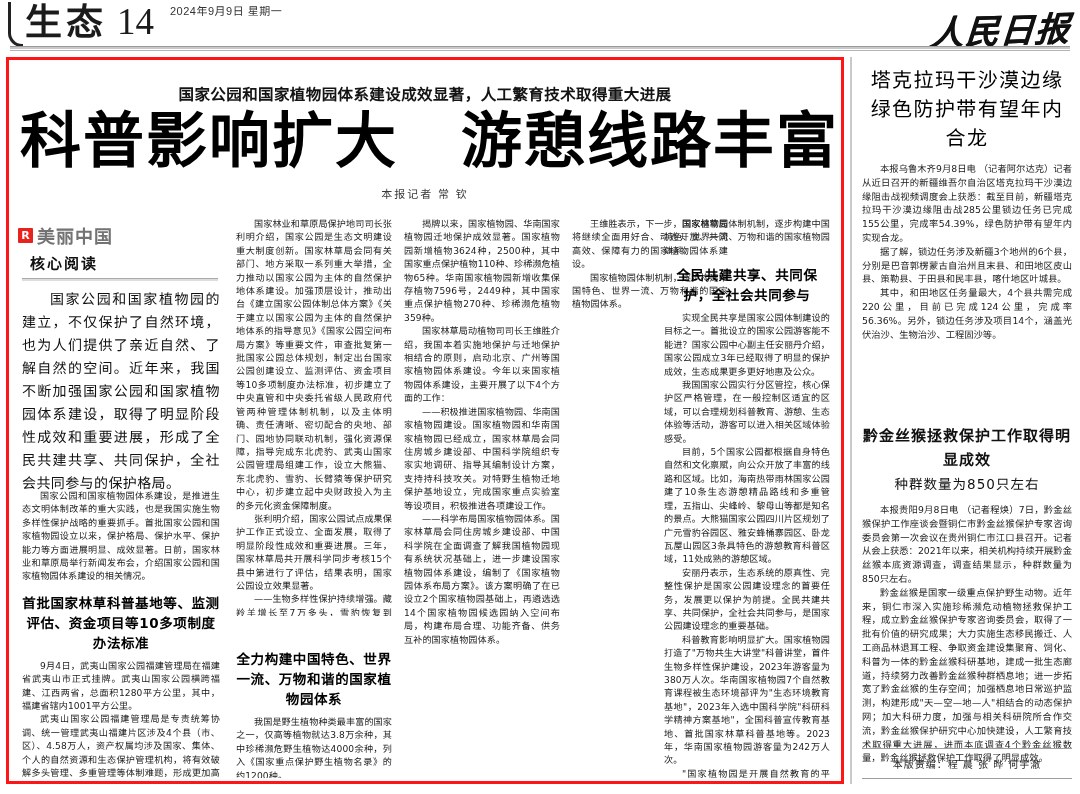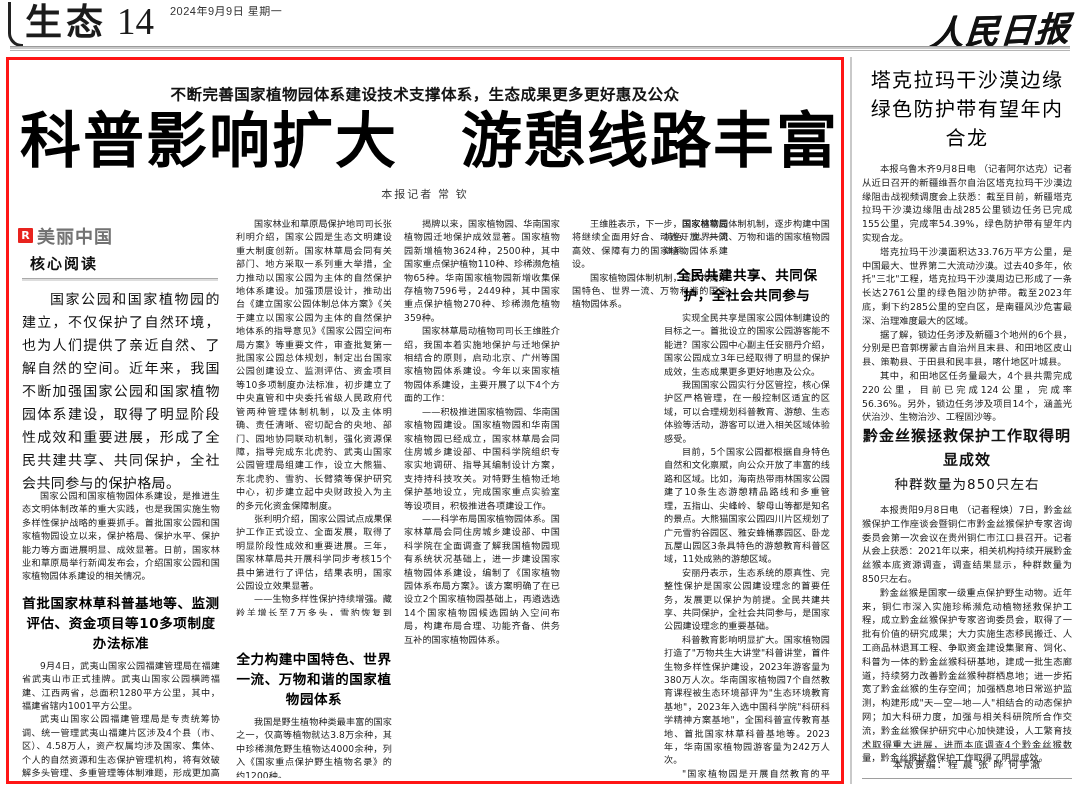--- a/index.html
+++ b/index.html
@@ -155,21 +155,21 @@
     <span class="mast-date">2024年9月9日  星期一</span>
   </div>
   <div class="mast-logo">人民日报</div>
   <div class="mast-rule"></div>
   <div class="mast-rule2"></div>
 </div>
 
 <div id="redframe"></div>
 <div id="vdivider"></div>
 
-<div id="shoulder">不断完善国家植物园体系建设技术支撑体系，生态成果更多更好惠及公众</div>
+<div id="shoulder">国家公园和国家植物园体系建设成效显著，人工繁育技术取得重大进展</div>
 <div id="headline">科普影响扩大　游憩线路丰富</div>
 <div id="byline">本报记者  常  钦</div>
 
 <div id="bc-badge">
   <span class="bc-mark">R</span>
   <span class="bc-text">美丽中国</span>
 </div>
 <div id="core-read">核心阅读</div>
 <div id="core-rule"></div>
 <div id="lead">国家公园和国家植物园的建立，不仅保护了自然环境，也为人们提供了亲近自然、了解自然的空间。近年来，我国不断加强国家公园和国家植物园体系建设，取得了明显阶段性成效和重要进展，形成了全民共建共享、共同保护，全社会共同参与的保护格局。</div>
@@ -215,21 +215,20 @@
   <p>安丽丹表示，生态系统的原真性、完整性保护是国家公园建设理念的首要任务，发展更以保护为前提。全民共建共享、共同保护，全社会共同参与，是国家公园建设理念的重要基础。</p>
   <p>科普教育影响明显扩大。国家植物园打造了"万物共生大讲堂"科普讲堂，首件生物多样性保护建设，2023年游客量为380万人次。华南国家植物园7个自然教育课程被生态环境部评为"生态环境教育基地"，2023年入选中国科学院"科研科学精神方案基地"，全国科普宣传教育基地、首批国家林草科普基地等。2023年，华南国家植物园游客量为242万人次。</p>
   <p>"国家植物园是开展自然教育的平台，全民参与生物多样性保护是实现生物多样性高质量保护的基石。"北京林业大学教授张志翔介绍，国家植物园通过温室、专类园、标本馆、种质资源库、实验室等基础设施，对植物类群进行系统收集、完整保护、高水平研究和可持续利用。国家植物园展示收集、保存的野生植物，对提高大众的生物多样性保护意识具有重要的作用。</p>
 </div>
 
 <div style="position:absolute;left:862px;top:66px;width:210px;">
   <div class="side-h1">塔克拉玛干沙漠边缘</div>
   <div class="side-h1">绿色防护带有望年内合龙</div>
   <div class="side-body" style="margin-top:9px;">
     <p>本报乌鲁木齐9月8日电 （记者阿尔达克）记者从近日召开的新疆维吾尔自治区塔克拉玛干沙漠边缘阻击战视频调度会上获悉：截至目前，新疆塔克拉玛干沙漠边缘阻击战285公里锁边任务已完成155公里，完成率54.39%，绿色防护带有望年内实现合龙。</p>
-    <p>塔克拉玛干沙漠面积达33.76万平方公里，是中国最大、世界第二大流动沙漠。过去40多年，依托"三北"工程，塔克拉玛干沙漠周边已形成了一条长达2761公里的绿色阻沙防护带。截至2023年底，剩下约285公里的空白区，是南疆风沙危害最深、治理难度最大的区域。</p>
     <p>据了解，锁边任务涉及新疆3个地州的6个县，分别是巴音郭楞蒙古自治州且末县、和田地区皮山县、策勒县、于田县和民丰县，喀什地区叶城县。</p>
     <p>其中，和田地区任务量最大，4个县共需完成220公里，目前已完成124公里，完成率56.36%。另外，锁边任务涉及项目14个，涵盖光伏治沙、生物治沙、工程固沙等。</p>
   </div>
 </div>
 
 <div style="position:absolute;left:862px;top:424px;width:210px;">
   <div class="side-h2">黔金丝猴拯救保护工作取得明显成效</div>
   <div class="side-h2" style="font-size:13.5px;font-weight:normal;">种群数量为850只左右</div>
   <div class="side-body" style="margin-top:7px;">
     <p>本报贵阳9月8日电 （记者程焕）7日，黔金丝猴保护工作座谈会暨铜仁市黔金丝猴保护专家咨询委员会第一次会议在贵州铜仁市江口县召开。记者从会上获悉：2021年以来，相关机构持续开展黔金丝猴本底资源调查，调查结果显示，种群数量为850只左右。</p>

